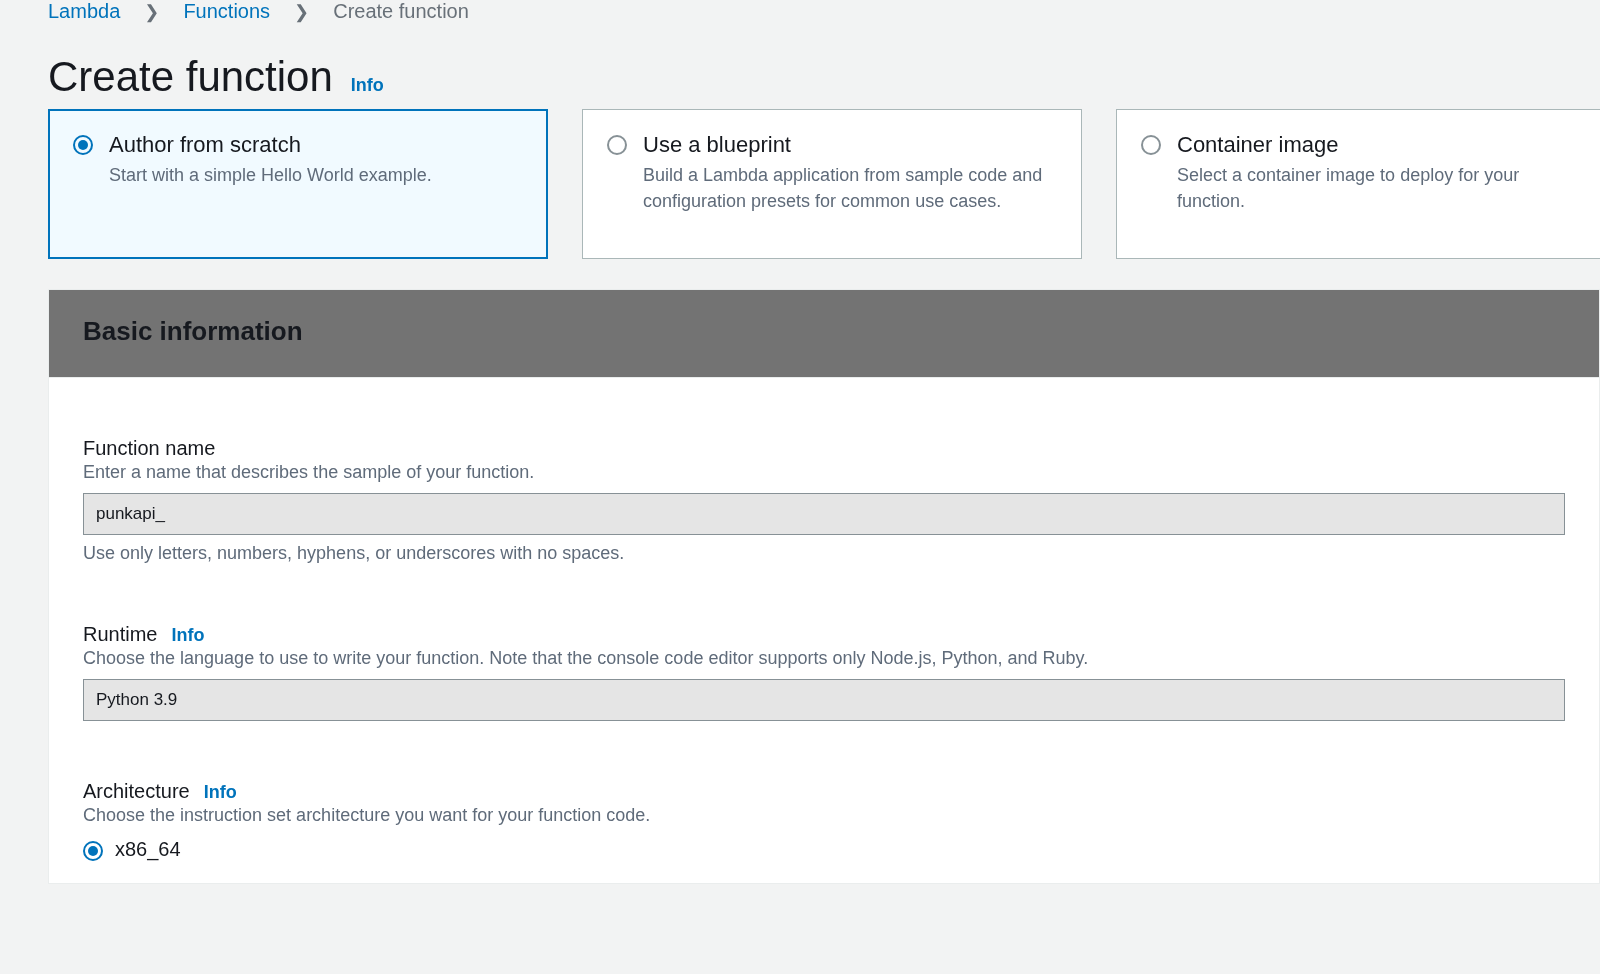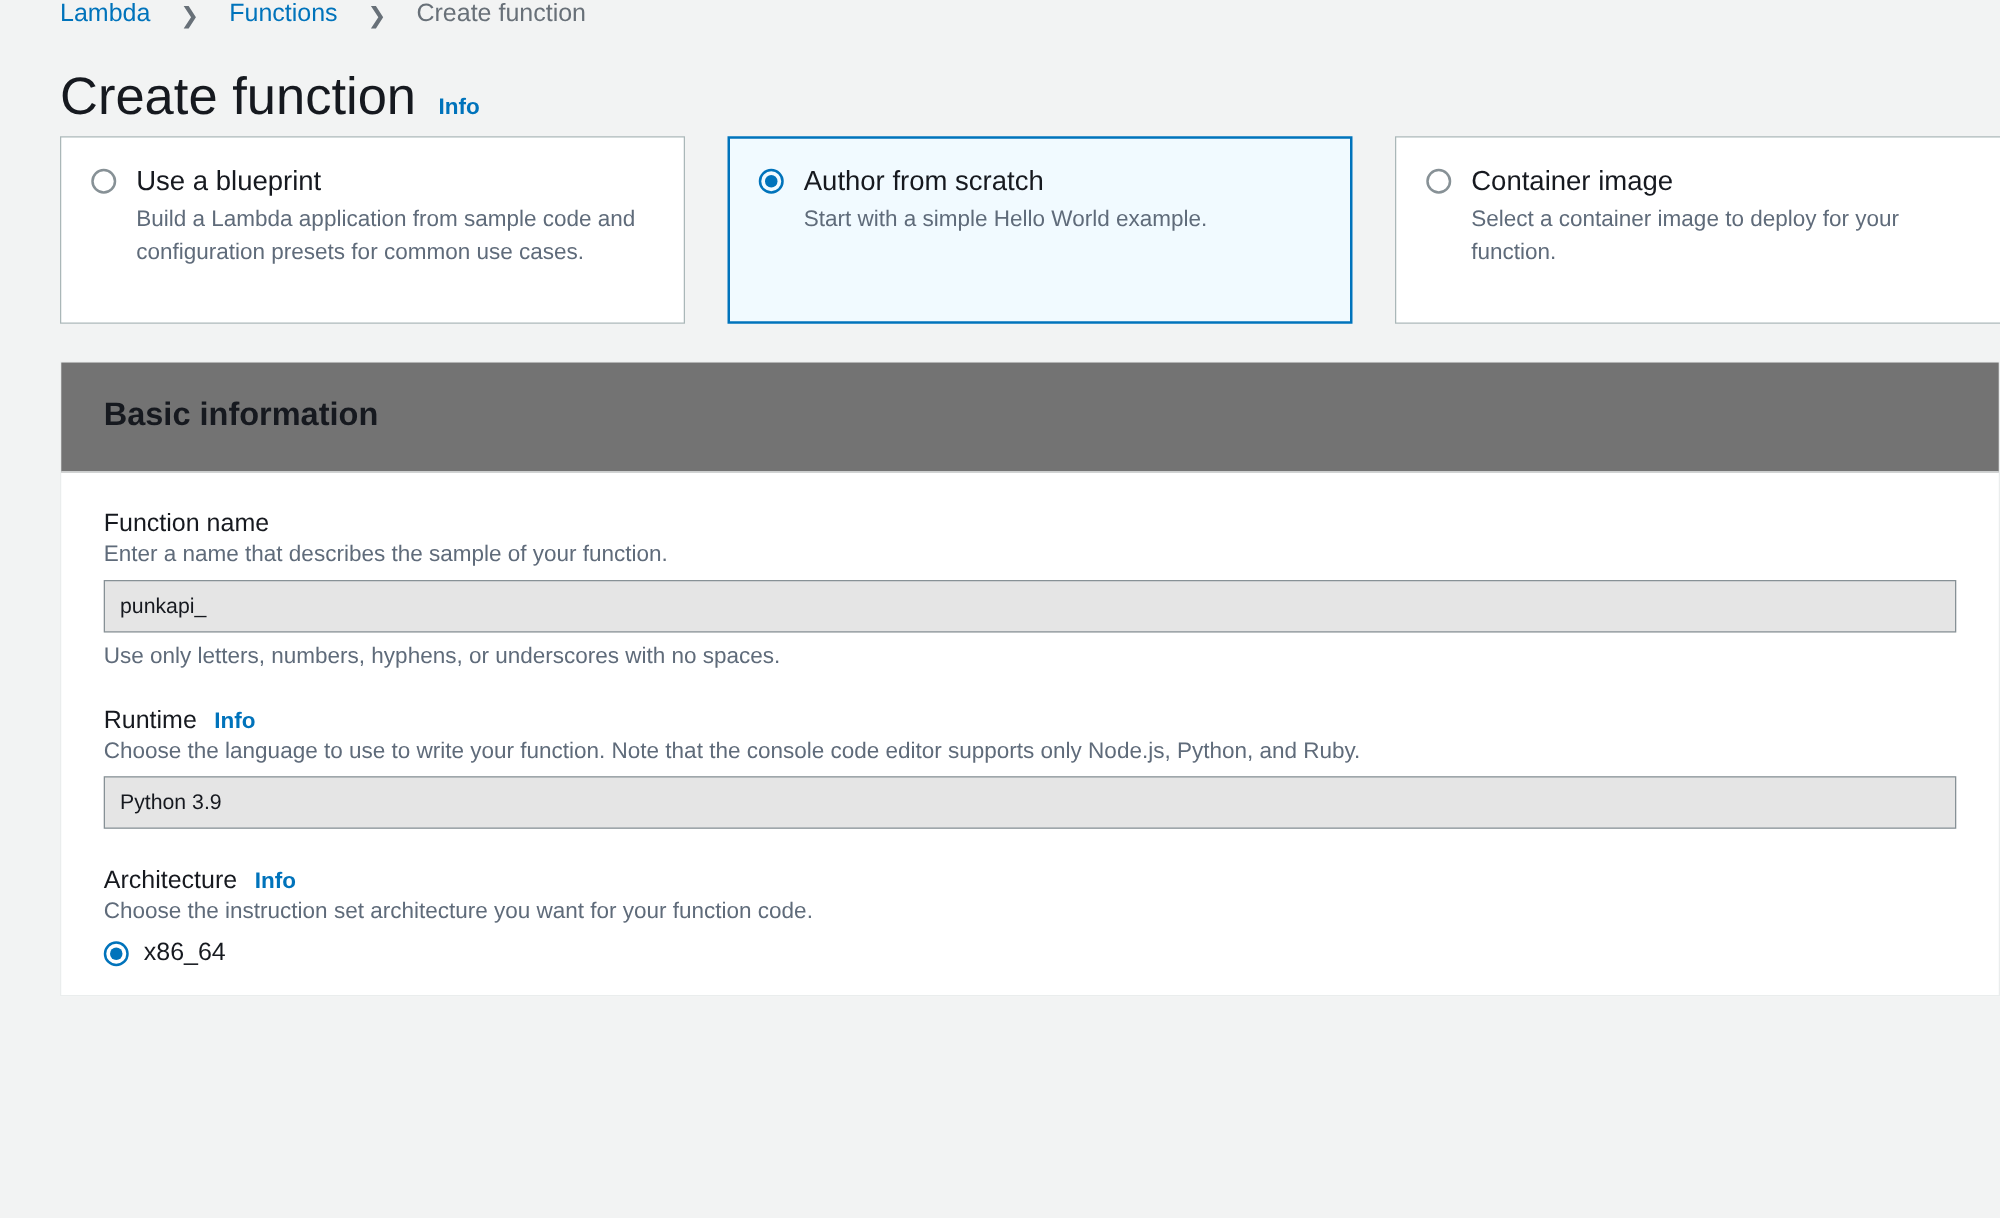--- a/index.html
+++ b/index.html
@@ -137,20 +137,21 @@
   }
   .form-label-row {
     display: flex;
     align-items: baseline;
     gap: 14px;
     margin-bottom: 2px;
   }
   .form-label {
     font-size: 20px;
     color: #16191f;
+    margin-top: 29px;
   }
   .form-help {
     font-size: 18px;
     color: #5f6b7a;
     margin-bottom: 10px;
   }
   .form-hint {
     font-size: 18px;
     color: #5f6b7a;
     margin-top: 8px;
@@ -166,21 +167,21 @@
   }
   .select-wrap {
     position: relative;
   }
   .select-input {
     appearance: none;
     cursor: pointer;
   }
   .radio-row {
     display: flex;
-    align-items: center;
+    align-items: flex-end;
     gap: 12px;
     margin-top: 12px;
   }
   .radio-row .radio2 {
     width: 20px;
     height: 20px;
     border: 2px solid #0073bb;
     border-radius: 50%;
     position: relative;
     flex-shrink: 0;
@@ -212,34 +213,34 @@
     <span class="sep">❯</span>
     <span class="current">Create function</span>
   </nav>
 
   <div class="page-header">
     <h1>Create function</h1>
     <a href="#" class="info-link">Info</a>
   </div>
 
   <div class="options-row">
+    <div class="option-card card-0 selected">
+      <span class="radio"></span>
+      <div class="option-body">
+        <div class="opt-title">Author from scratch</div>
+        <div class="opt-desc">Start with a simple Hello World example.</div>
+      </div>
+    </div>
     <div class="option-card card-1">
       <span class="radio"></span>
       <div class="option-body">
         <div class="opt-title">Use a blueprint</div>
         <div class="opt-desc">Build a Lambda application from sample code and configuration presets for common use cases.</div>
       </div>
     </div>
-    <div class="option-card card-0 selected">
-      <span class="radio"></span>
-      <div class="option-body">
-        <div class="opt-title">Author from scratch</div>
-        <div class="opt-desc">Start with a simple Hello World example.</div>
-      </div>
-    </div>
     <div class="option-card card-2">
       <span class="radio"></span>
       <div class="option-body">
         <div class="opt-title">Container image</div>
         <div class="opt-desc">Select a container image to deploy for your function.</div>
       </div>
     </div>
   </div>
 
   <div class="panel">

